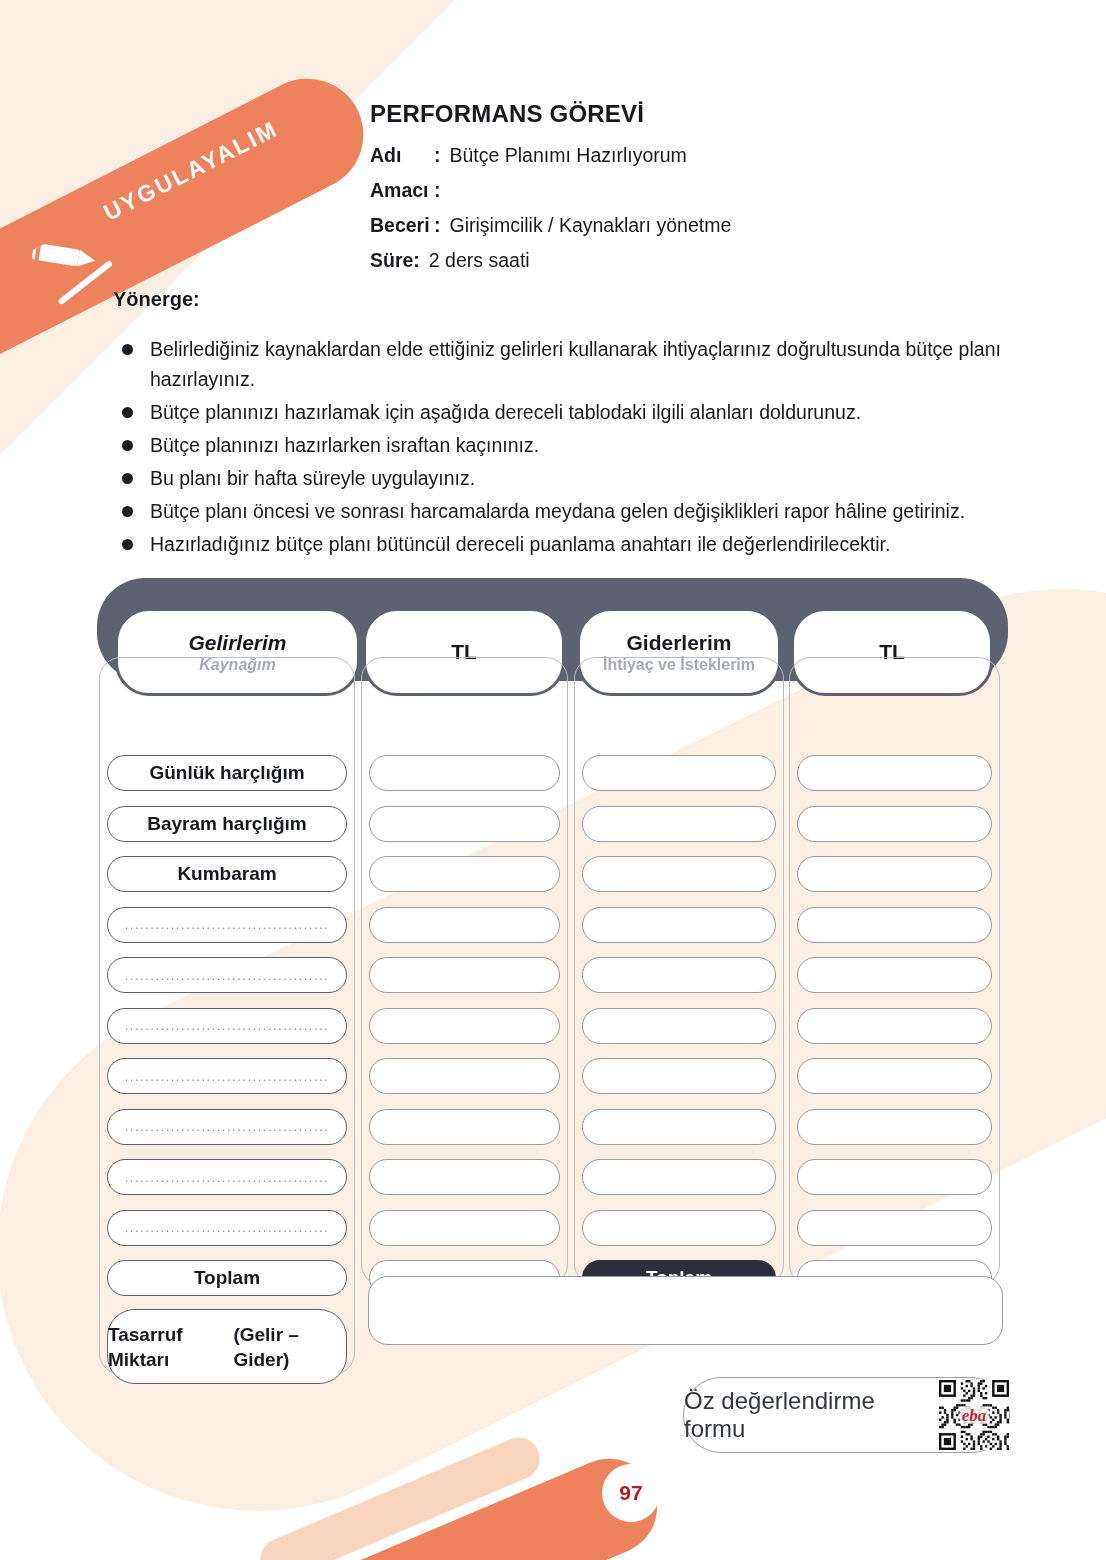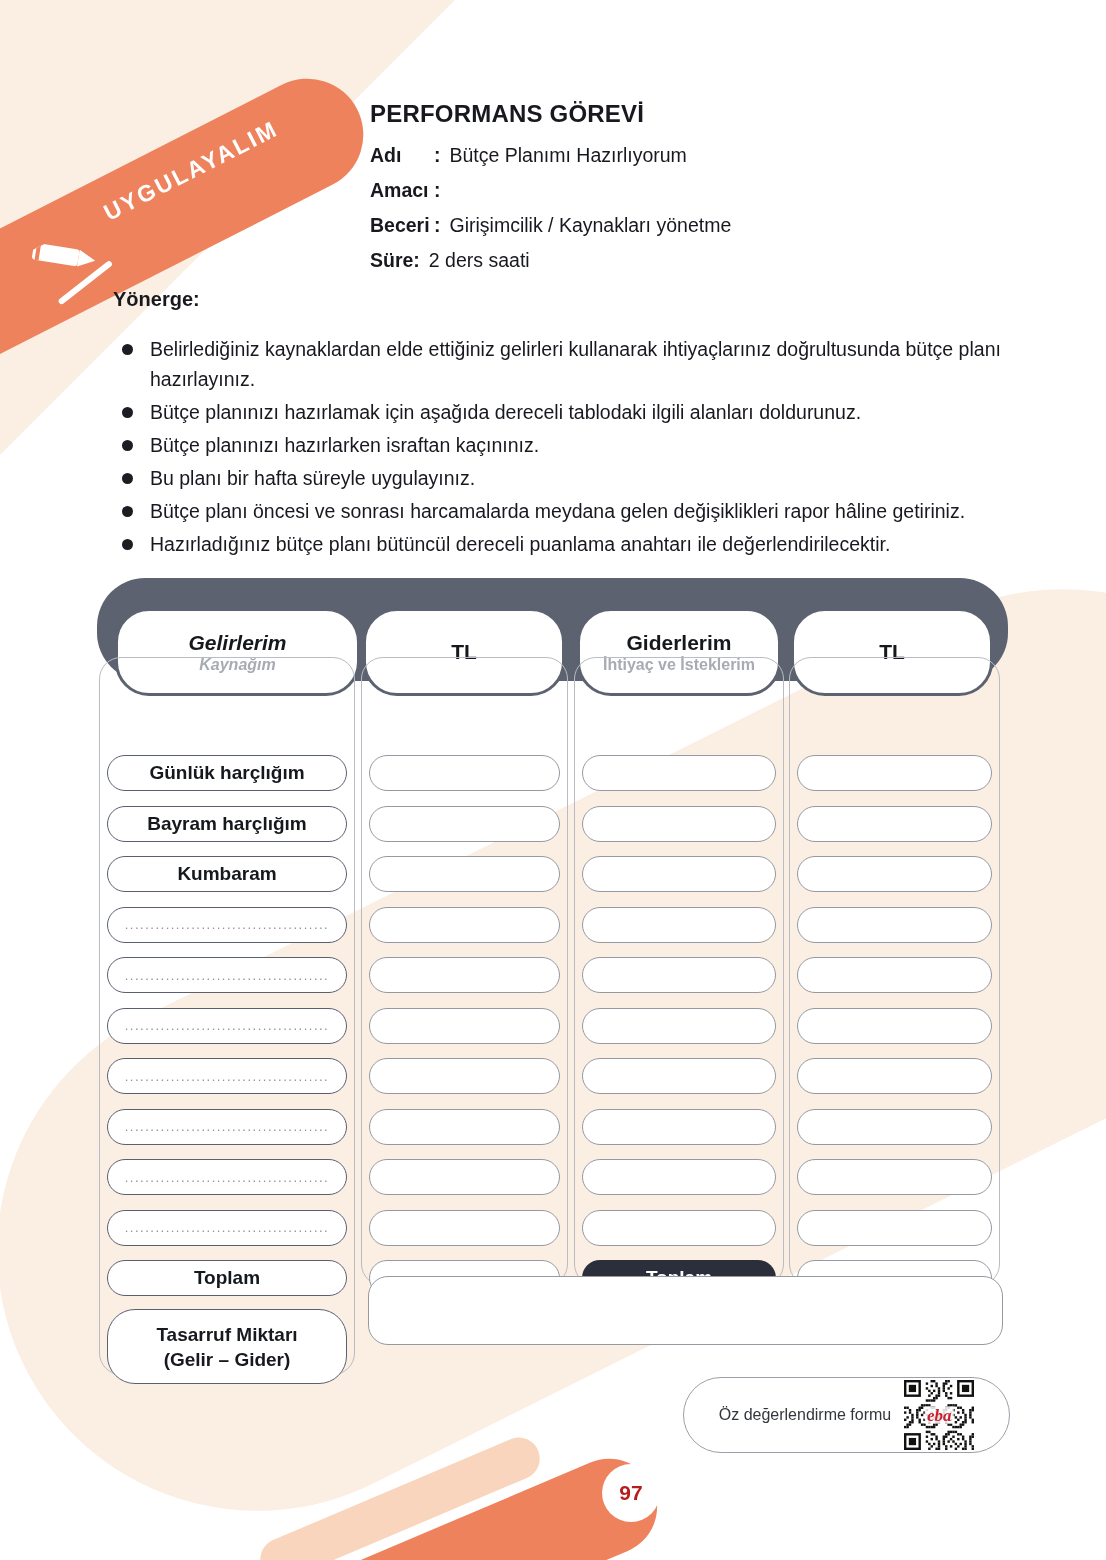--- a/index.html
+++ b/index.html
@@ -68,29 +68,29 @@
   .rows{display:flex; flex-direction:column; gap:14.5px;}
   .row{height:36px; border-radius:18px; background:#fff;
     display:flex; align-items:center; justify-content:center;
     font-size:19px; font-weight:700; color:#15181d;}
   .row.lbl{border:1.5px solid #596070;}
   .row.val{border:1px solid #9599a1;}
   .row.dots{font-size:13px; font-weight:400; color:#8d9097; letter-spacing:1.5px;
     overflow:hidden; white-space:nowrap;}
   .row.totaldark{background:var(--dark); border:none; color:#fff;}
   .savings-pill{margin-top:13px; height:75px; border:1.5px solid #596070; border-radius:28px;
-    background:#fff; display:flex; flex-direction:column; align-items:center;
+    background:#fff; display:flex; align-items:center;
     justify-content:center; line-height:25px; font-size:19px; font-weight:700;}
   .savings-field{position:absolute; left:271px; top:698px; width:635px; height:69px;
     background:#fff; border:1px solid #9599a1; border-radius:20px;}
   
   .qrpill{position:absolute; left:683px; top:1377px; width:327px; height:76px; z-index:3;
     background:#fff; border:1px solid #9aa0a8; border-radius:38px;
     display:flex; align-items:center; justify-content:center; gap:13px;}
-  .qrpill .lbl{font-size:16px; color:#33373d;}
+  .qrpill .lbl{font-size:24px; color:#33373d;}
   .qrbox{position:relative; width:70px; height:70px; background:#fff; flex:0 0 auto;}
   .eba{position:absolute; left:50%; top:50%; transform:translate(-50%,-50%);
     background:rgba(255,255,255,.85); padding:0 2px;
     font-family:"Liberation Serif", serif; font-style:italic; font-weight:700;
     font-size:17px; color:#c8202f; line-height:17px;}
 </style>
 </head>
 <body>
 
 <div class="page">

